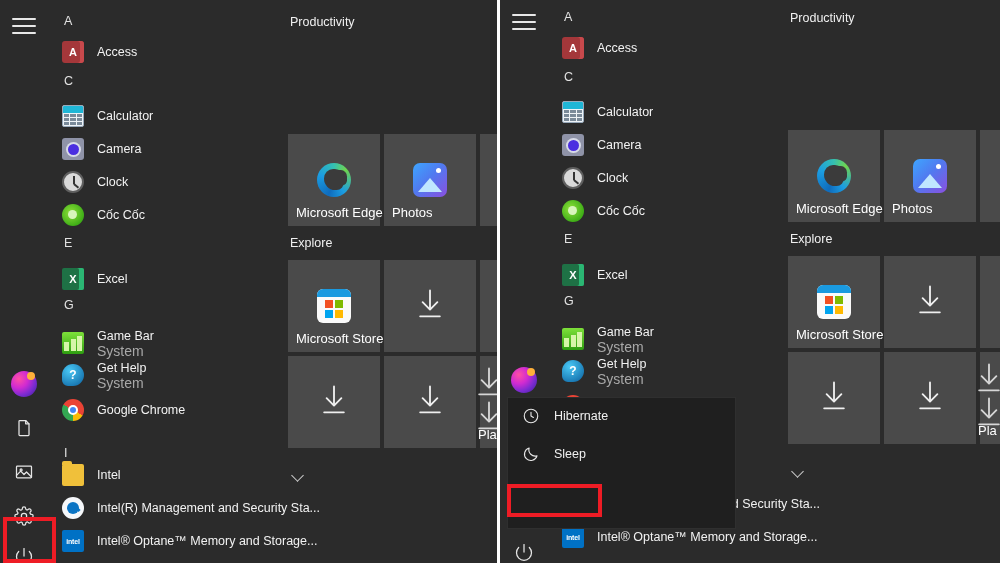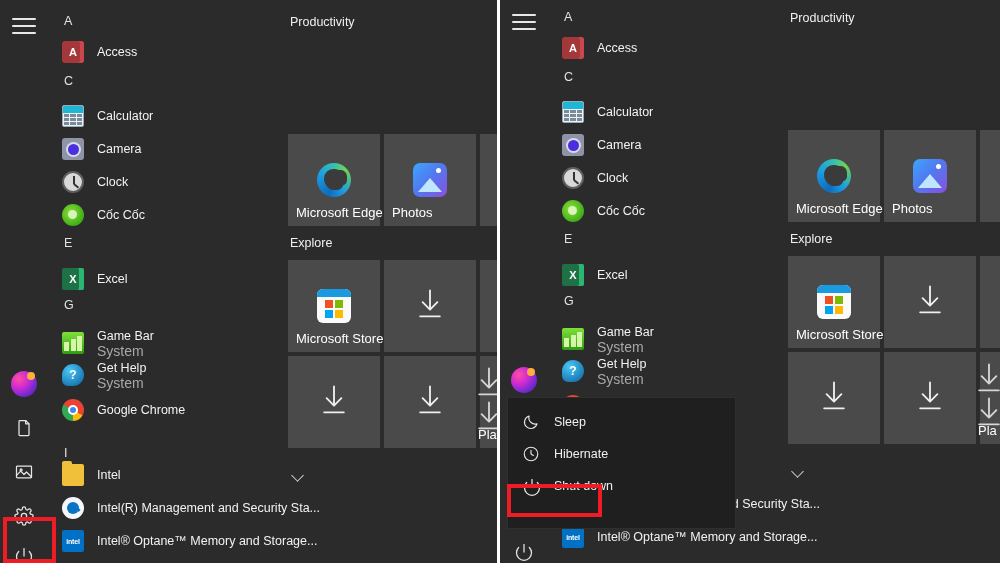--- a/index.html
+++ b/index.html
@@ -569,39 +569,32 @@
               </svg></span>
             <span style="position:absolute;left:-6px;top:44px;opacity:.85;"><svg class="dl-arrow" viewBox="0 0 24 26" fill="none" stroke="#efefef" stroke-width="1.5" stroke-linecap="round" stroke-linejoin="round">
                 <path d="M12 2v15"></path>
                 <path d="M6 11.5l6 6 6-6"></path>
                 <path d="M4 23h16"></path>
               </svg></span>
             <span class="tile-label" style="left:-2px;">Pla</span>
           </div>
         </div>
         <div class="power-menu" style="left:8px;top:398px;width:227px;height:130px;">
-          <div class="pm-item" style="margin-top:9px;">
-            <span class="pm-ico"><svg width="18" height="18" viewBox="0 0 24 24" fill="none" stroke="#e6e6e6" stroke-width="1.5" stroke-linecap="round" stroke-linejoin="round">
-                <path d="M20 14.5A8.5 8.5 0 0 1 9.5 4a8.5 8.5 0 1 0 10.5 10.5z"></path>
-              </svg></span>
-            <span>Sleep</span>
-          </div>
           <div class="pm-item" style="margin-top:3px;">
             <span class="pm-ico"><svg width="18" height="18" viewBox="0 0 24 24" fill="none" stroke="#e6e6e6" stroke-width="1.5" stroke-linecap="round" stroke-linejoin="round">
                 <circle cx="12" cy="12" r="9"></circle>
                 <path d="M12 7v5l3.2 2"></path>
               </svg></span>
             <span>Hibernate</span>
           </div>
-          <div class="pm-item" style="margin-top:3px;">
-            <span class="pm-ico"><svg width="20" height="20" viewBox="0 0 24 24" fill="none" stroke="#e6e6e6" stroke-width="1.5" stroke-linecap="round" stroke-linejoin="round">
-                <path d="M12 3v9"></path>
-                <path d="M18.4 6.6a9 9 0 1 1-12.8 0"></path>
-              </svg></span>
-            <span>Shut down</span>
+          <div class="pm-item" style="margin-top:9px;">
+            <span class="pm-ico"><svg width="18" height="18" viewBox="0 0 24 24" fill="none" stroke="#e6e6e6" stroke-width="1.5" stroke-linecap="round" stroke-linejoin="round">
+                <path d="M20 14.5A8.5 8.5 0 0 1 9.5 4a8.5 8.5 0 1 0 10.5 10.5z"></path>
+              </svg></span>
+            <span>Sleep</span>
           </div>
         </div>
       </div>
   </div>
 
   <div class="divider"></div>
 
   <div class="hl" style="left:3px; top:517px; width:53px; height:46px;"></div>
 
   <div class="hl" style="left:507px; top:484px; width:95px; height:33px;"></div>

